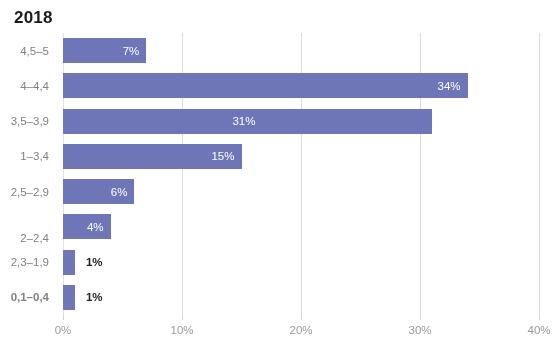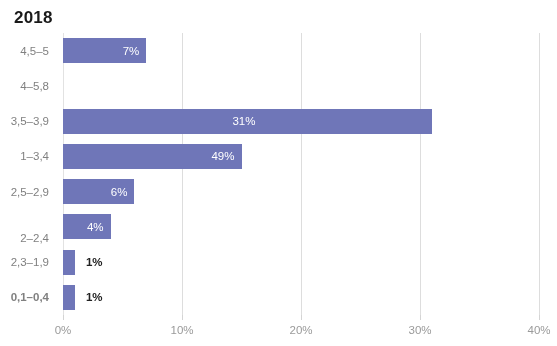--- a/index.html
+++ b/index.html
@@ -130,27 +130,31 @@
   <div class="plot-area" id="plot-area">
       <div class="gridline zero" style="left: 0px;"></div>
       <div class="gridline" style="left: 119px;"></div>
       <div class="gridline" style="left: 238px;"></div>
       <div class="gridline" style="left: 357px;"></div>
       <div class="gridline" style="left: 476px;"></div>
       <div class="bar-row" style="top: 5.125px; height: 25px; width: 476px;">
         <div class="bar" style="width: 83.3px; background: rgb(111, 118, 184);"></div>
         <div class="bar-value inside" style="left: 0px; width: 83.3px; text-align: right; box-sizing: border-box; padding-right: 7px;">7%</div>
       </div>
+      <div class="bar-row" style="top: 40.375px; height: 25px; width: 476px;">
+        <div class="bar" style="width: 404.6px; background: rgb(111, 118, 184);"></div>
+        <div class="bar-value inside" style="left: 0px; width: 404.6px; text-align: right; box-sizing: border-box; padding-right: 7px;">34%</div>
+      </div>
       <div class="bar-row" style="top: 75.625px; height: 25px; width: 476px;">
         <div class="bar" style="width: 368.9px; background: rgb(111, 118, 184);"></div>
         <div class="bar-value inside" style="left: 0px; width: 368.9px; text-align: center; box-sizing: border-box; padding-right: 7px;">31%</div>
       </div>
       <div class="bar-row" style="top: 110.875px; height: 25px; width: 476px;">
         <div class="bar" style="width: 178.5px; background: rgb(111, 118, 184);"></div>
-        <div class="bar-value inside" style="left: 0px; width: 178.5px; text-align: right; box-sizing: border-box; padding-right: 7px;">49%</div>
+        <div class="bar-value inside" style="left: 0px; width: 178.5px; text-align: right; box-sizing: border-box; padding-right: 7px;">15%</div>
       </div>
       <div class="bar-row" style="top: 146.125px; height: 25px; width: 476px;">
         <div class="bar" style="width: 71.4px; background: rgb(111, 118, 184);"></div>
         <div class="bar-value inside" style="left: 0px; width: 71.4px; text-align: right; box-sizing: border-box; padding-right: 7px;">6%</div>
       </div>
       <div class="bar-row" style="top: 181.375px; height: 25px; width: 476px;">
         <div class="bar" style="width: 47.6px; background: rgb(111, 118, 184);"></div>
         <div class="bar-value inside" style="left: 0px; width: 47.6px; text-align: right; box-sizing: border-box; padding-right: 7px;">4%</div>
       </div>
       <div class="bar-row" style="top: 216.625px; height: 25px; width: 476px;">
@@ -158,21 +162,21 @@
         <div class="bar-value outside" style="left: 22.9px;">1%</div>
       </div>
       <div class="bar-row" style="top: 251.875px; height: 25px; width: 476px;">
         <div class="bar" style="width: 11.9px; background: rgb(111, 118, 184);"></div>
         <div class="bar-value outside" style="left: 22.9px;">1%</div>
       </div>
     </div>
 
   <div class="y-labels" id="y-labels">
       <div class="y-label" style="top: 18px; padding-right: 8px; box-sizing: border-box;">4,5–5</div>
-      <div class="y-label" style="top: 52.875px; padding-right: 8px; box-sizing: border-box;">4–5,8</div>
+      <div class="y-label" style="top: 52.875px; padding-right: 8px; box-sizing: border-box;">4–4,4</div>
       <div class="y-label" style="top: 88.125px; padding-right: 8px; box-sizing: border-box;">3,5–3,9</div>
       <div class="y-label" style="top: 123.375px; padding-right: 8px; box-sizing: border-box;">1–3,4</div>
       <div class="y-label" style="top: 158.625px; padding-right: 8px; box-sizing: border-box;">2,5–2,9</div>
       <div class="y-label" style="top: 205px; padding-right: 8px; box-sizing: border-box;">2–2,4</div>
       <div class="y-label" style="top: 229.125px; padding-right: 8px; box-sizing: border-box;">2,3–1,9</div>
       <div class="y-label" style="top: 264.375px; padding-right: 8px; box-sizing: border-box; font-weight: bold;">0,1–0,4</div>
     </div>
 
   <div class="x-axis" id="x-axis">
       <div class="x-tick" style="left: 0px;"></div>

